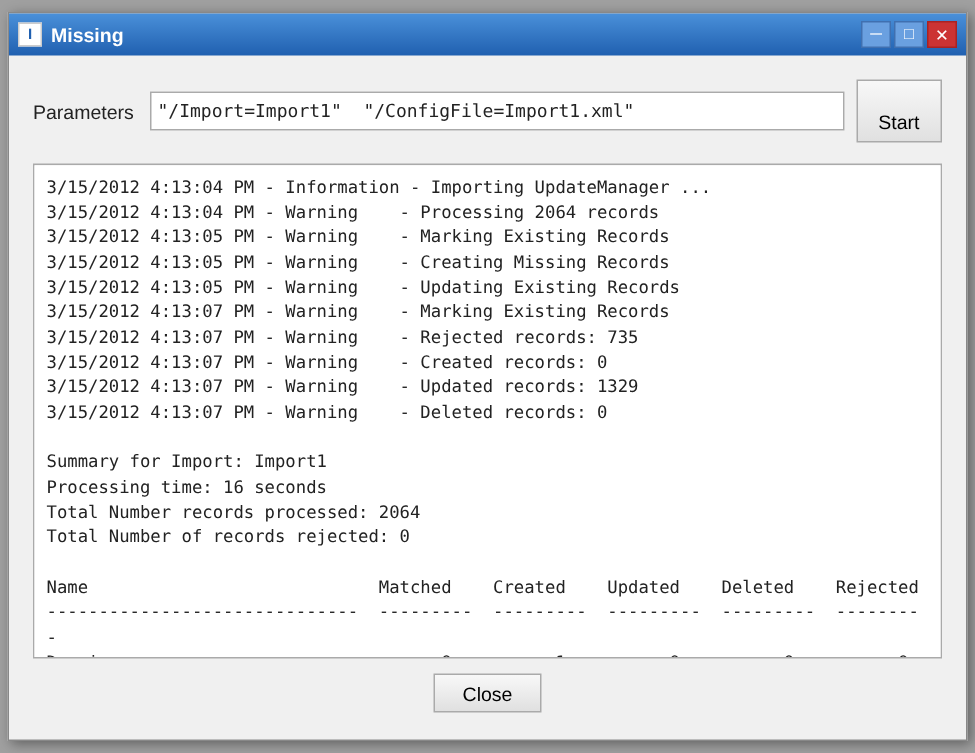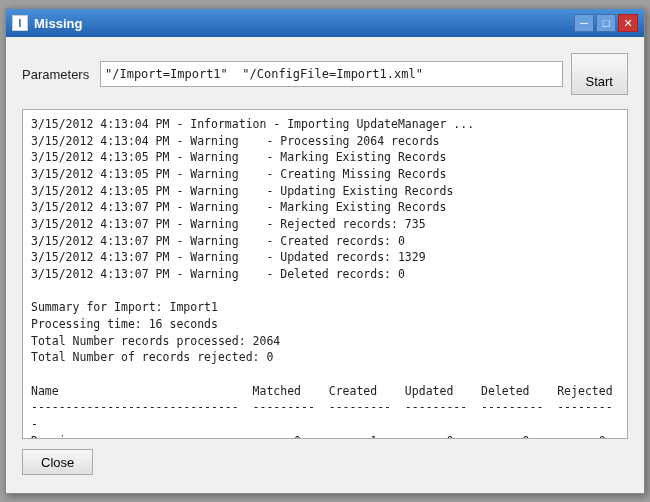--- a/index.html
+++ b/index.html
@@ -111,21 +111,21 @@
       font-size: 11.5px;
       color: #222;
       line-height: 1.45;
     }
     .log-area pre {
       white-space: pre-wrap;
       word-break: break-all;
     }
     .footer {
       display: flex;
-      justify-content: flex-start;
+      justify-content: center;
       padding: 10px 0 2px 0;
     }
     .close-btn-footer {
       padding: 4px 18px;
       height: 26px;
       background: linear-gradient(to bottom, #f8f8f8, #e0e0e0);
       border: 1px solid #aaa;
       font-size: 13px;
       cursor: pointer;
     }

